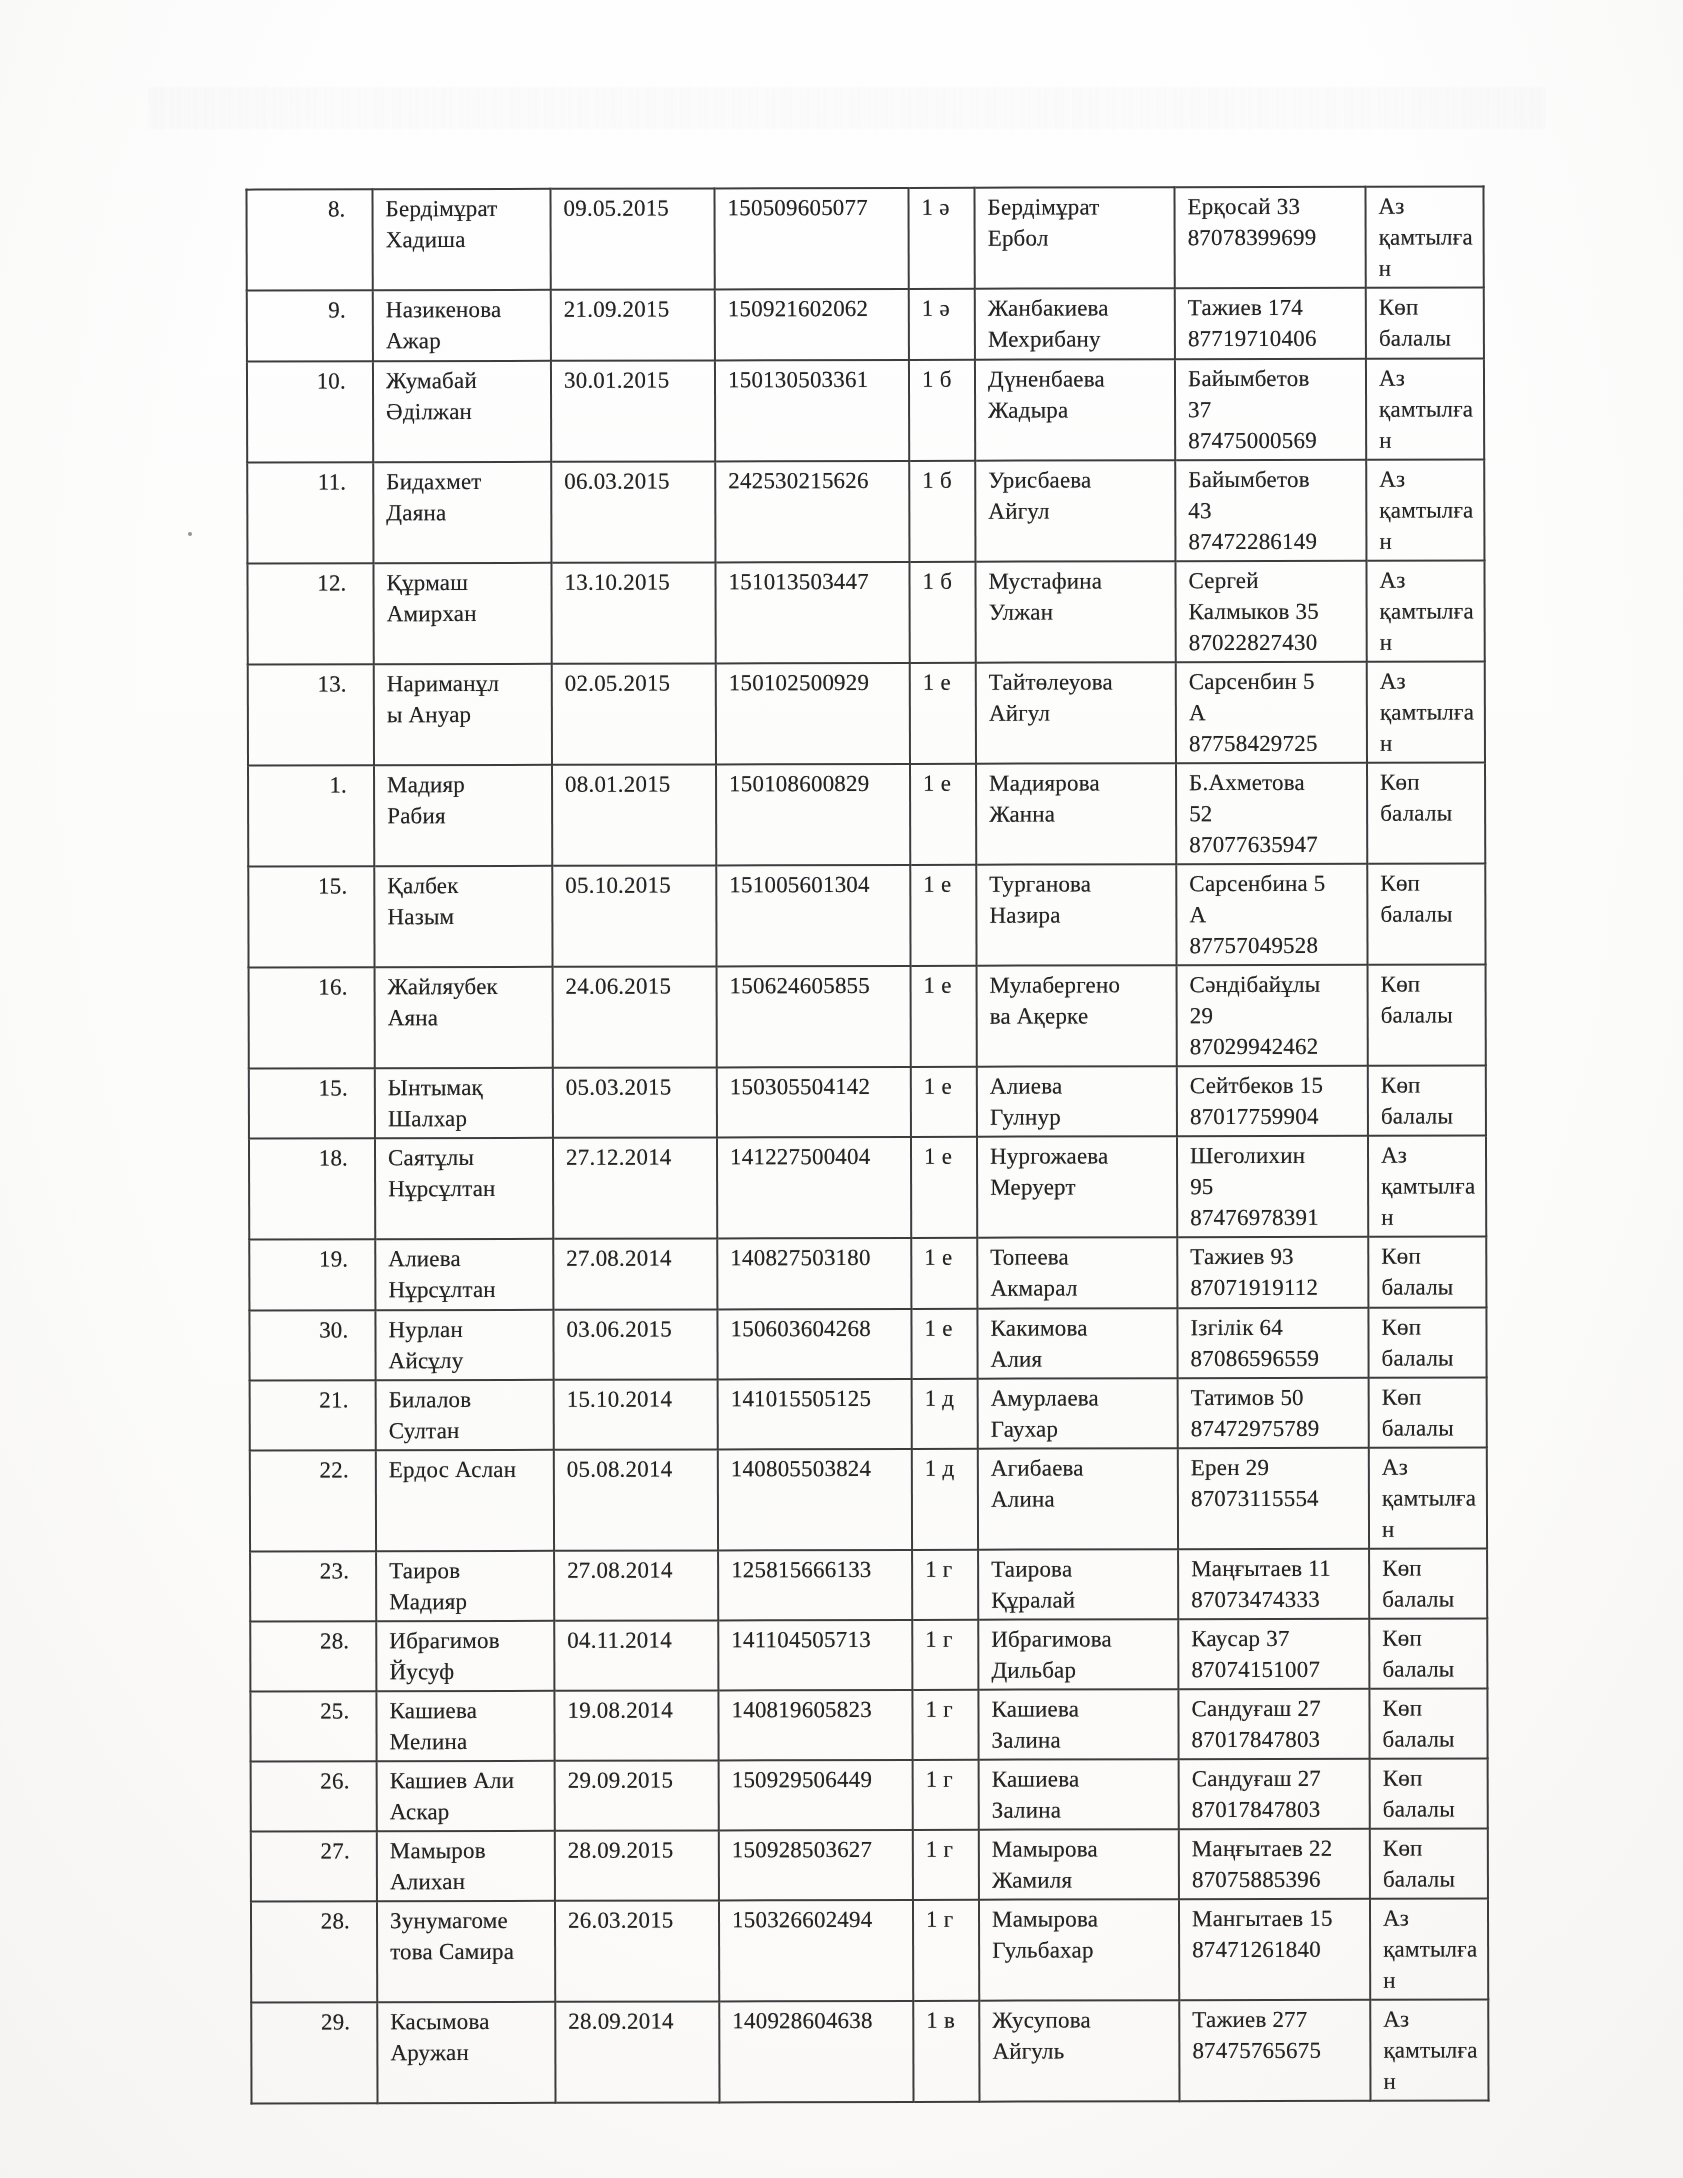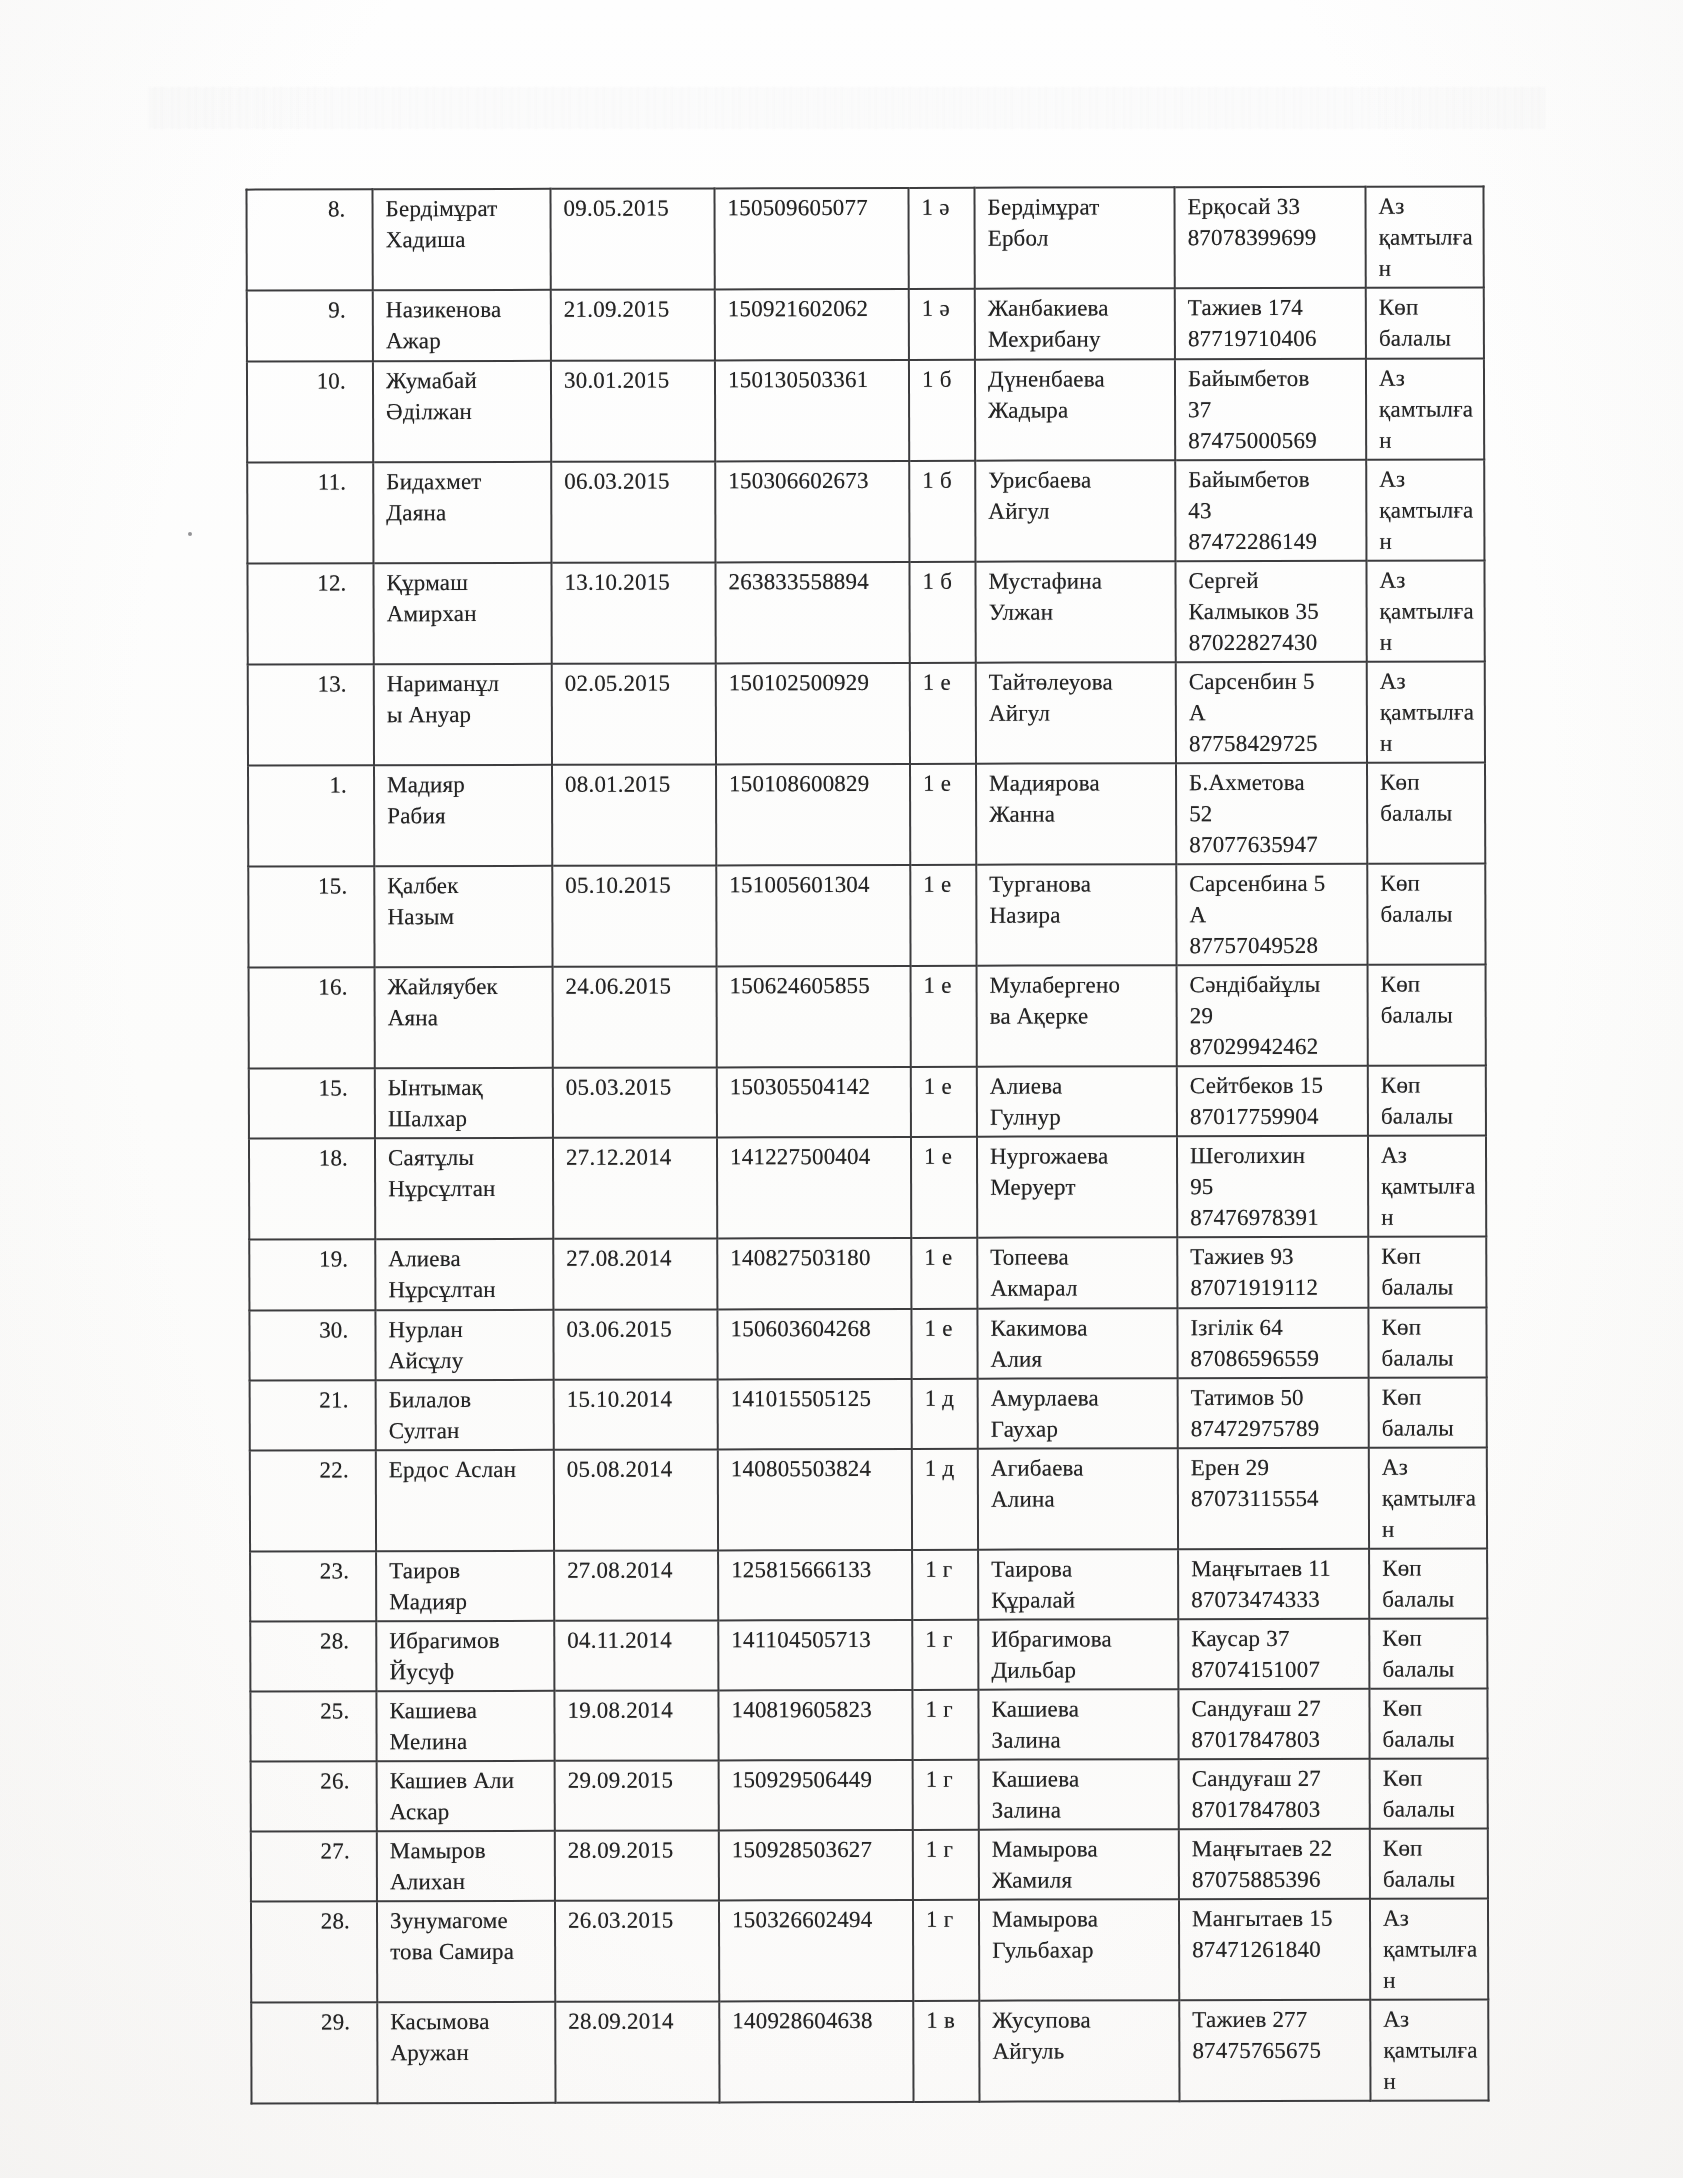--- a/index.html
+++ b/index.html
@@ -162,37 +162,37 @@
 87475000569</td>
       <td class="cell-status">Аз
 қамтылға
 н</td>
     </tr>
         <tr>
       <td class="cell-no">11.</td>
       <td class="cell-name">Бидахмет
 Даяна</td>
       <td class="cell-dob">06.03.2015</td>
-      <td class="cell-iin">150306602673</td>
+      <td class="cell-iin">242530215626</td>
       <td class="cell-grade">1 б</td>
       <td class="cell-parent">Урисбаева
 Айгул</td>
       <td class="cell-addr">Байымбетов
 43
 87472286149</td>
       <td class="cell-status">Аз
 қамтылға
 н</td>
     </tr>
         <tr>
       <td class="cell-no">12.</td>
       <td class="cell-name">Құрмаш
 Амирхан</td>
       <td class="cell-dob">13.10.2015</td>
-      <td class="cell-iin">263833558894</td>
+      <td class="cell-iin">151013503447</td>
       <td class="cell-grade">1 б</td>
       <td class="cell-parent">Мустафина
 Улжан</td>
       <td class="cell-addr">Сергей
 Калмыков 35
 87022827430</td>
       <td class="cell-status">Аз
 қамтылға
 н</td>
     </tr>

